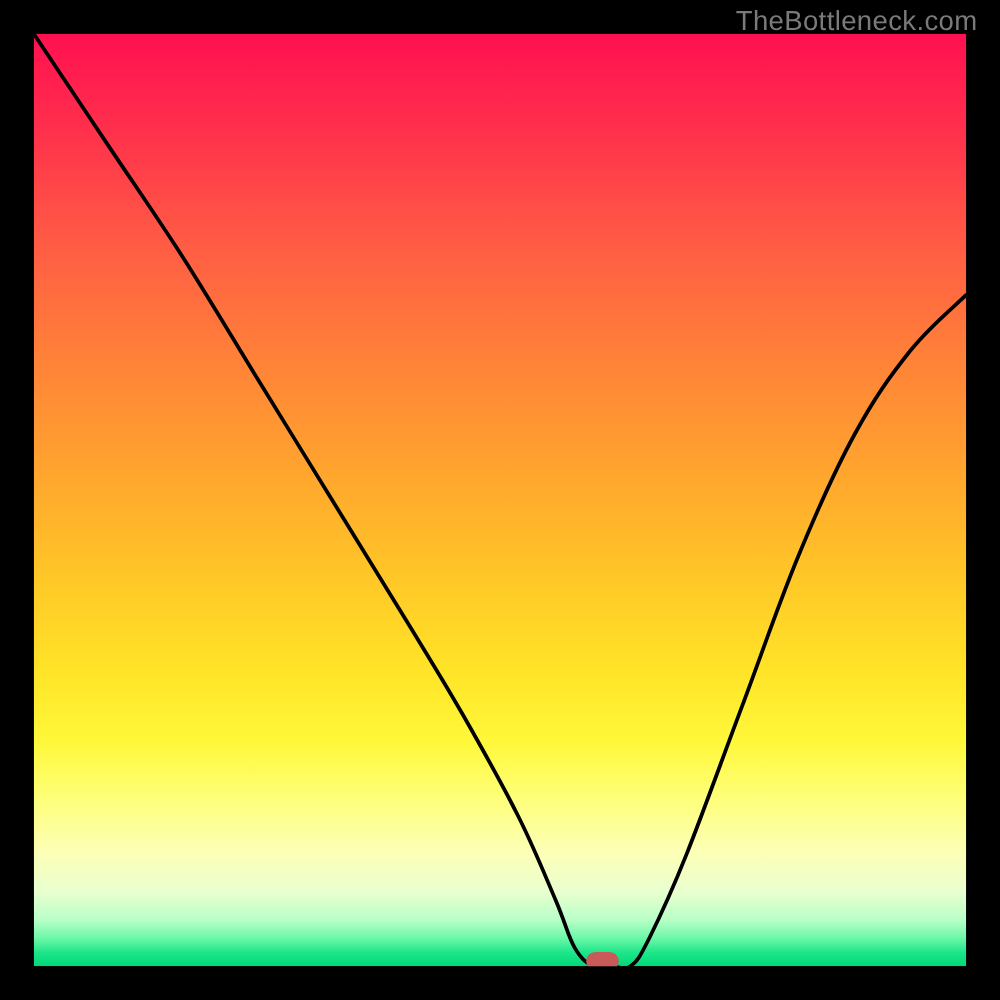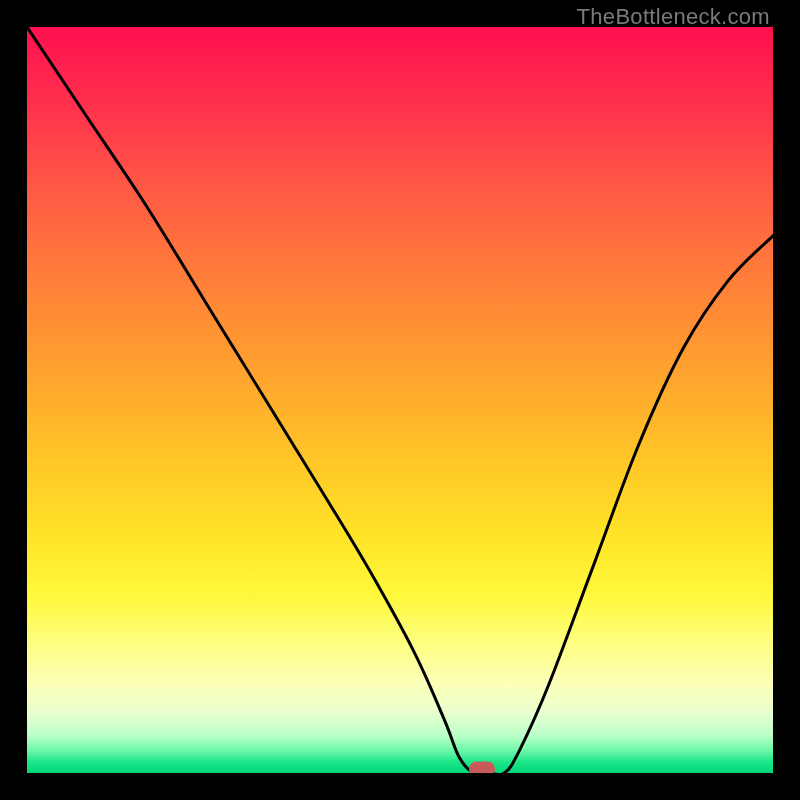--- a/index.html
+++ b/index.html
@@ -13,21 +13,21 @@
   }
   .outer {
     position: relative;
     width: 800px;
     height: 800px;
     background: #000;
   }
   .watermark {
     position: absolute;
     top: 4px;
-    right: 30px;
+    right: 18px;
     color: #7a7a7a;
     font-size: 22px;
     font-weight: 500;
     letter-spacing: 0.3px;
     z-index: 30;
   }
   .plot-area {
     position: absolute;
     left: 27px;
     top: 27px;

